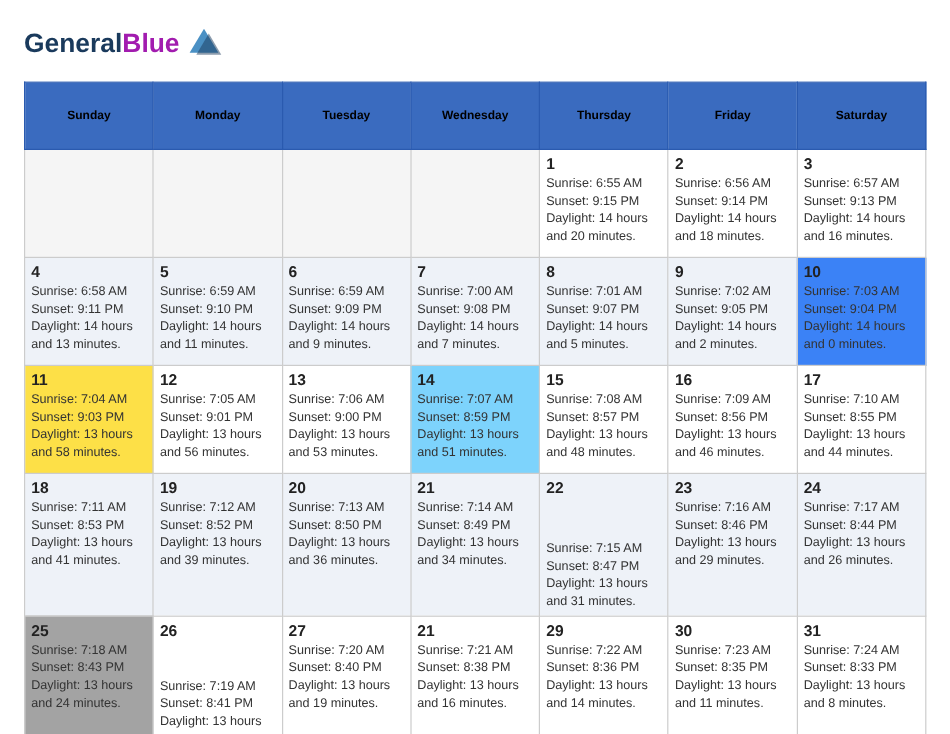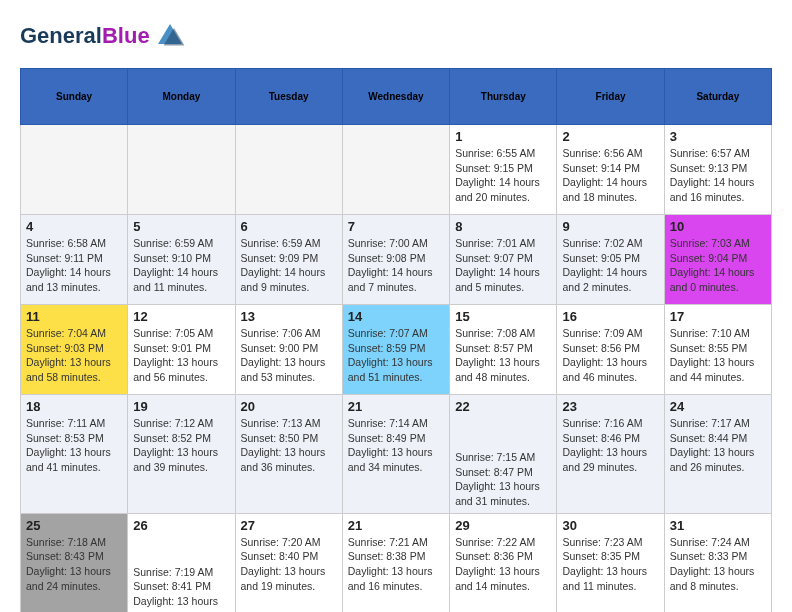--- a/index.html
+++ b/index.html
@@ -186,21 +186,21 @@
 Daylight: 14 hours
 and 5 minutes.</div>
         </td>
         <td style="background: rgb(238, 242, 248);">
           <div class="day-number">9</div>
           <div class="day-info" style="white-space: pre-line;">Sunrise: 7:02 AM
 Sunset: 9:05 PM
 Daylight: 14 hours
 and 2 minutes.</div>
         </td>
-        <td style="background: #d946ef;">
+        <td style="background: #3b82f6;">
           <div class="day-number">10</div>
           <div class="day-info" style="white-space: pre-line;">Sunrise: 7:03 AM
 Sunset: 9:04 PM
 Daylight: 14 hours
 and 0 minutes.</div>
         </td>
       </tr>
       <tr>
         <td style="background: #fde047;">
           <div class="day-number">11</div>

